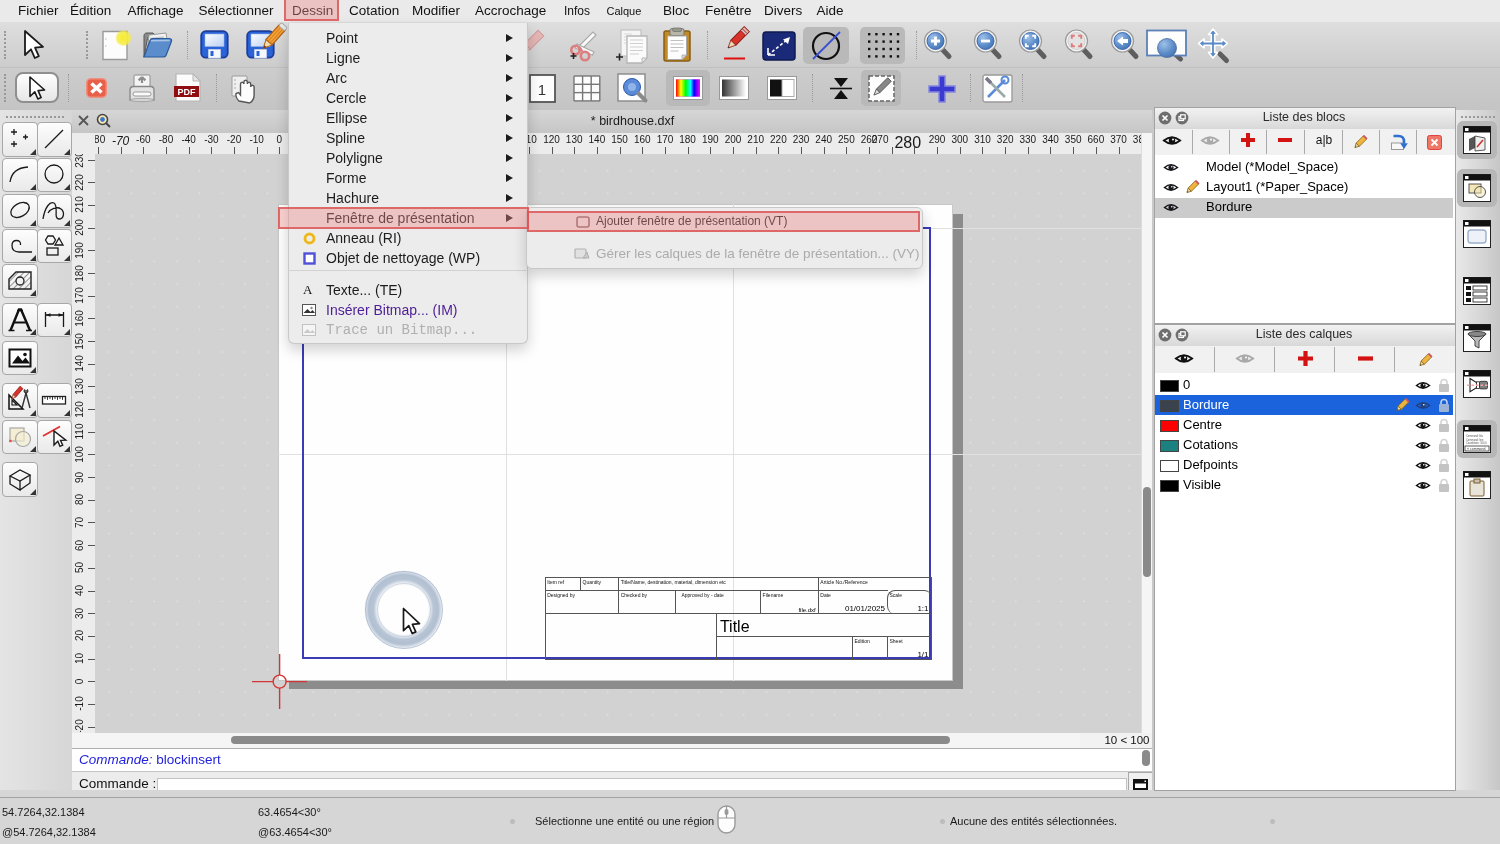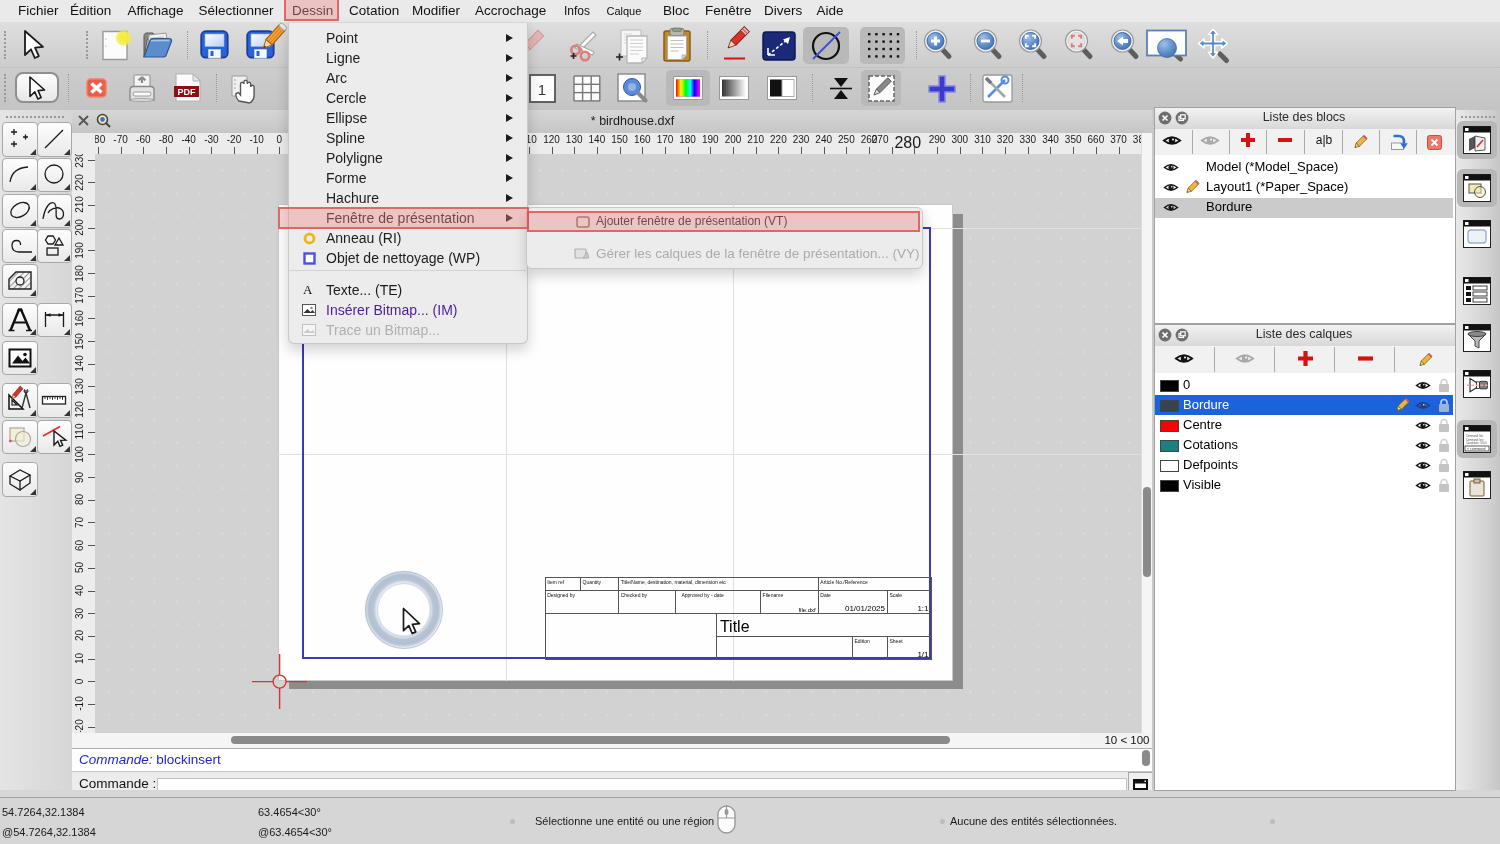--- a/index.html
+++ b/index.html
@@ -185,21 +185,21 @@
 <svg class="a" style="left:95px;top:112px" width="17" height="17">
     <circle cx="7.5" cy="7.5" r="5" fill="#f8e6b0" stroke="#444" stroke-width="1.6"></circle>
     <path d="M11 11l4 4" stroke="#444" stroke-width="2"></path>
     <circle cx="7.5" cy="7.5" r="2.4" fill="#3a77c9"></circle>
   </svg>
 <div class="a" style="left:72px;top:133px;width:1069px;height:21.3px;background:#ececec;"></div>
 <div class="a" style="left:72px;top:133px;width:23.4px;height:599.5px;background:#ececec;"></div>
 <div class="a" style="left:95.4px;top:133px;width:1045.6px;height:21.3px;overflow:hidden;">
 <div class="a" style="left:-17.4px;top:1px;width:40px;text-align:center;font-size:10px;color:#1a1a1a;">-80</div>
 <div class="a" style="left:2.6px;top:14px;width:1px;height:7px;background:#555;"></div>
-<div class="a" style="left:5.2px;top:1px;width:40px;text-align:center;font-size:10px;color:#1a1a1a;">-70</div>
+<div class="a" style="left:5.2px;top:1px;width:40px;text-align:center;font-size:12px;color:#1a1a1a;font-style:italic;">-70</div>
 <div class="a" style="left:25.2px;top:14px;width:1px;height:7px;background:#555;"></div>
 <div class="a" style="left:27.9px;top:1px;width:40px;text-align:center;font-size:10px;color:#1a1a1a;">-60</div>
 <div class="a" style="left:47.9px;top:14px;width:1px;height:7px;background:#555;"></div>
 <div class="a" style="left:50.6px;top:1px;width:40px;text-align:center;font-size:10px;color:#1a1a1a;">-80</div>
 <div class="a" style="left:70.6px;top:14px;width:1px;height:7px;background:#555;"></div>
 <div class="a" style="left:73.3px;top:1px;width:40px;text-align:center;font-size:10px;color:#1a1a1a;">-40</div>
 <div class="a" style="left:93.3px;top:14px;width:1px;height:7px;background:#555;"></div>
 <div class="a" style="left:96.0px;top:1px;width:40px;text-align:center;font-size:10px;color:#1a1a1a;">-30</div>
 <div class="a" style="left:116.0px;top:14px;width:1px;height:7px;background:#555;"></div>
 <div class="a" style="left:118.6px;top:1px;width:40px;text-align:center;font-size:10px;color:#1a1a1a;">-20</div>
@@ -385,21 +385,21 @@
     <div class="a" style="left:1.5px;top:0.5px;font-size:5px;color:#111;white-space:nowrap;">&nbsp;&nbsp;&nbsp;Approved by - date</div>
   </div>
 <div class="a" style="left:760.1px;top:590px;width:57.7px;height:22.7px;border-left:1px solid #555;border-top:1px solid #555;">
     <div class="a" style="left:1.5px;top:0.5px;font-size:5px;color:#111;white-space:nowrap;">Filename</div>
     <div class="a" style="right:3px;bottom:1px;font-size:6px;color:#000;">file.dxf</div>
   </div>
 <div class="a" style="left:817.8px;top:590px;width:69.2px;height:22.7px;border-left:1px solid #555;border-top:1px solid #555;">
     <div class="a" style="left:1.5px;top:0.5px;font-size:5px;color:#111;white-space:nowrap;">Date</div>
     <div class="a" style="right:3px;bottom:1px;font-size:8px;color:#000;">01/01/2025</div>
   </div>
-<div class="a" style="left:887px;top:590px;width:43.5px;height:22.7px;border-left:1px solid #555;border-top:1px solid #555;">
+<div class="a" style="left:887px;top:590px;width:43.5px;height:22.7px;border-left:1px solid #555;border-top:1px solid #555;border-radius:8px;">
     <div class="a" style="left:1.5px;top:0.5px;font-size:5px;color:#111;white-space:nowrap;">Scale</div>
     <div class="a" style="right:3px;bottom:1px;font-size:8px;color:#000;">1:1</div>
   </div>
 <div class="a" style="left:544.7px;top:612.7px;width:171.2px;height:46.8px;border-left:1px solid #555;border-top:1px solid #555;"></div>
 <div class="a" style="left:715.9px;top:612.7px;width:214.6px;height:23.4px;border-left:1px solid #555;border-top:1px solid #555;">
     <div class="a" style="left:3px;bottom:1px;font-size:16px;color:#000;">Title</div>
   </div>
 <div class="a" style="left:715.9px;top:636.1px;width:136.1px;height:23.4px;border-left:1px solid #555;border-top:1px solid #555;"></div>
 <div class="a" style="left:852px;top:636.1px;width:35px;height:23.4px;border-left:1px solid #555;border-top:1px solid #555;">
     <div class="a" style="left:1.5px;top:0.5px;font-size:5px;color:#111;white-space:nowrap;">Edition</div>
@@ -1087,21 +1087,21 @@
 <div class="mrow" style="left:287.5px;top:247.6px;width:238px;z-index:41;">
     <div class="mtext">Objet de nettoyage (WP)</div>
   </div>
 <div class="a" style="left:287.5px;top:269.5px;width:238px;height:1px;background:#d2d2d2;z-index:41;"></div>
 <div class="mrow" style="left:287.5px;top:279.6px;width:238px;z-index:41;">
     <div class="mtext" style="color:#1c1c1c;">Texte... (TE)</div>
   </div>
 <div class="mrow" style="left:287.5px;top:299.6px;width:238px;z-index:41;">
     <div class="mtext" style="color:#4c1d95;">Insérer Bitmap... (IM)</div>
   </div>
-<div class="mrow" style="left:287.5px;top:319.6px;width:198px;z-index:41;">
+<div class="mrow" style="left:287.5px;top:319.6px;width:198px;z-index:41;font-family:Liberation Mono, monospace;">
     <div class="mtext" style="color:#b0b0b0;">Trace un Bitmap...</div>
   </div>
 <svg class="a" style="left:303px;top:231.5px;z-index:41" width="13" height="13">
     <circle cx="6.5" cy="6.5" r="4.5" fill="none" stroke="#f2c028" stroke-width="3"></circle>
     <circle cx="6.5" cy="6.5" r="4.5" fill="none" stroke="#d89a10" stroke-width="1" opacity=".5"></circle>
   </svg>
 <svg class="a" style="left:303px;top:251.5px;z-index:41" width="13" height="13">
     <rect x="1.5" y="1.5" width="10" height="10" fill="#fff" stroke="#5050d8" stroke-width="2.4"></rect>
   </svg>
 <div class="a" style="left:303px;top:282px;font-size:13px;color:#111;z-index:41;font-family:'Liberation Serif';">A</div>

